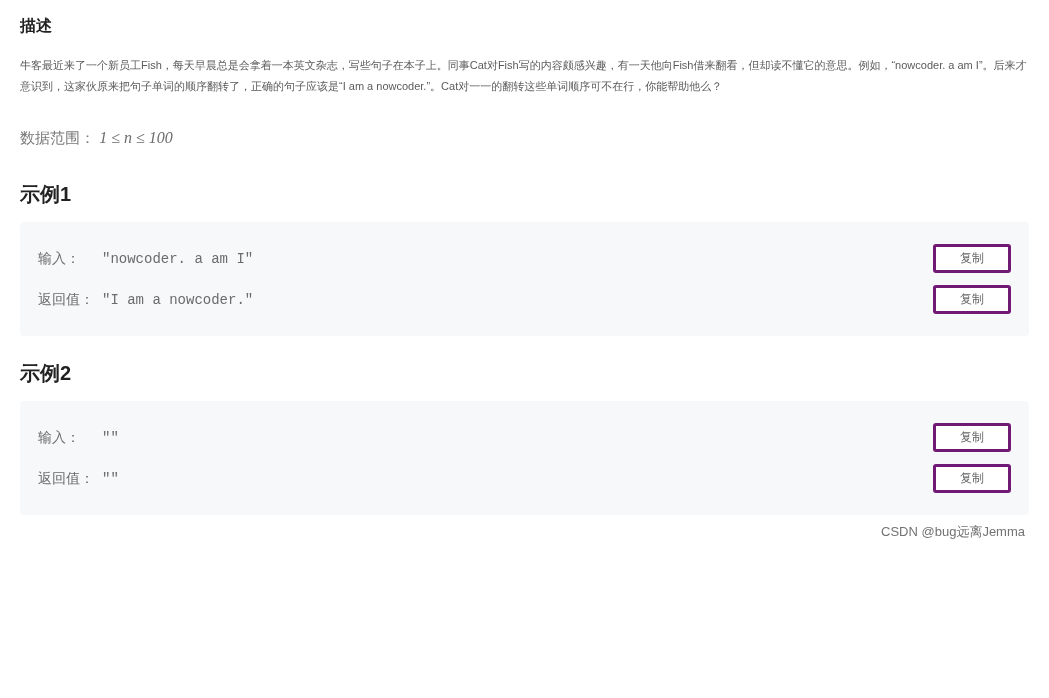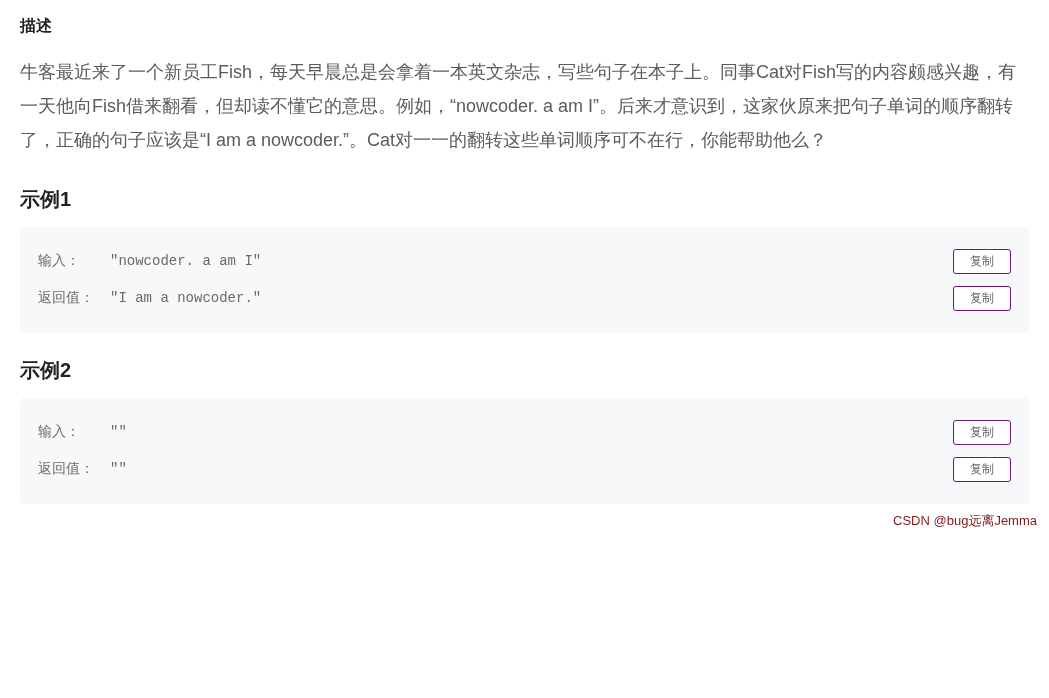--- a/index.html
+++ b/index.html
@@ -11,21 +11,21 @@
     width: 1049px;
     position: relative;
   }
   h2 {
     font-size: 16px;
     font-weight: 700;
     color: #222;
     margin-bottom: 18px;
   }
   .desc {
-    font-size: 18px;
+    font-size: 11px;
     line-height: 1.9;
     color: #5b5b5b;
     margin-bottom: 26px;
   }
   .constraints {
     font-size: 15px;
     line-height: 1.9;
     color: #7a7a7a;
     margin-bottom: 28px;
   }
@@ -49,58 +49,62 @@
   }
   .io-row {
     display: flex;
     align-items: center;
     justify-content: space-between;
     padding: 6px 0;
   }
   .io-left {
     display: flex;
     align-items: baseline;
-    gap: 16px;
+    gap: 8px;
   }
   .io-label {
     font-size: 14px;
     color: #6b6b6b;
     min-width: 56px;
   }
   .io-value {
     font-family: "Consolas", "Courier New", monospace;
     font-size: 14px;
     color: #6b6b6b;
     white-space: pre;
   }
   .copy-btn {
     background: #fff;
-    border: 1px solid #701a75;
+    border: 3px solid #701a75;
     border-radius: 3px;
-    padding: 3px 16px;
+    padding: 3px 24px;
     font-size: 12px;
     color: #666;
     cursor: pointer;
   }
   .watermark {
     position: absolute;
-    right: 12px;
+    right: 24px;
     bottom: 6px;
     font-size: 13px;
-    color: #7f1d1d;
+    color: #737373;
     pointer-events: none;
   }
 </style>
 </head>
 <body>
 
 <h2>描述</h2>
 <p class="desc">牛客最近来了一个新员工Fish，每天早晨总是会拿着一本英文杂志，写些句子在本子上。同事Cat对Fish写的内容颇感兴趣，有一天他向Fish借来翻看，但却读不懂它的意思。例如，“nowcoder. a am I”。后来才意识到，这家伙原来把句子单词的顺序翻转了，正确的句子应该是“I am a nowcoder.”。Cat对一一的翻转这些单词顺序可不在行，你能帮助他么？</p>
 
 <div class="constraints">
+  <div>
+    <span>数据范围：</span>
+    <span class="math">1 ≤ n ≤ 100</span>
+  </div>
 </div>
 
 <div class="example-title">示例1</div>
 <div class="example-block">
   <div class="io-row">
     <div class="io-left">
       <span class="io-label">输入：</span>
       <span class="io-value">"nowcoder. a am I"</span>
     </div>
     <button class="copy-btn">复制</button>

